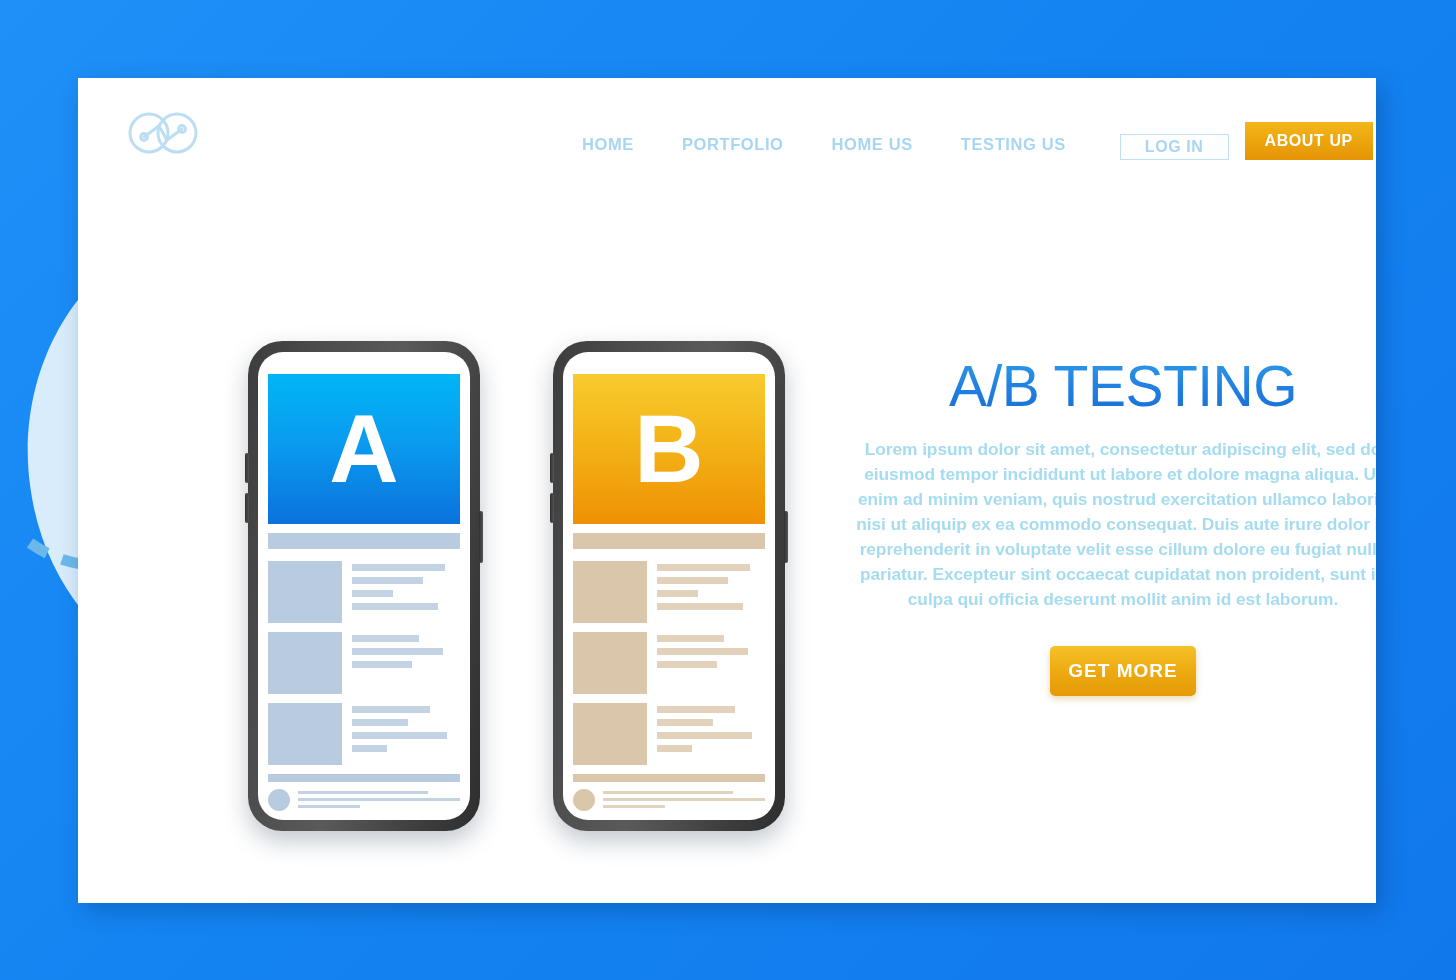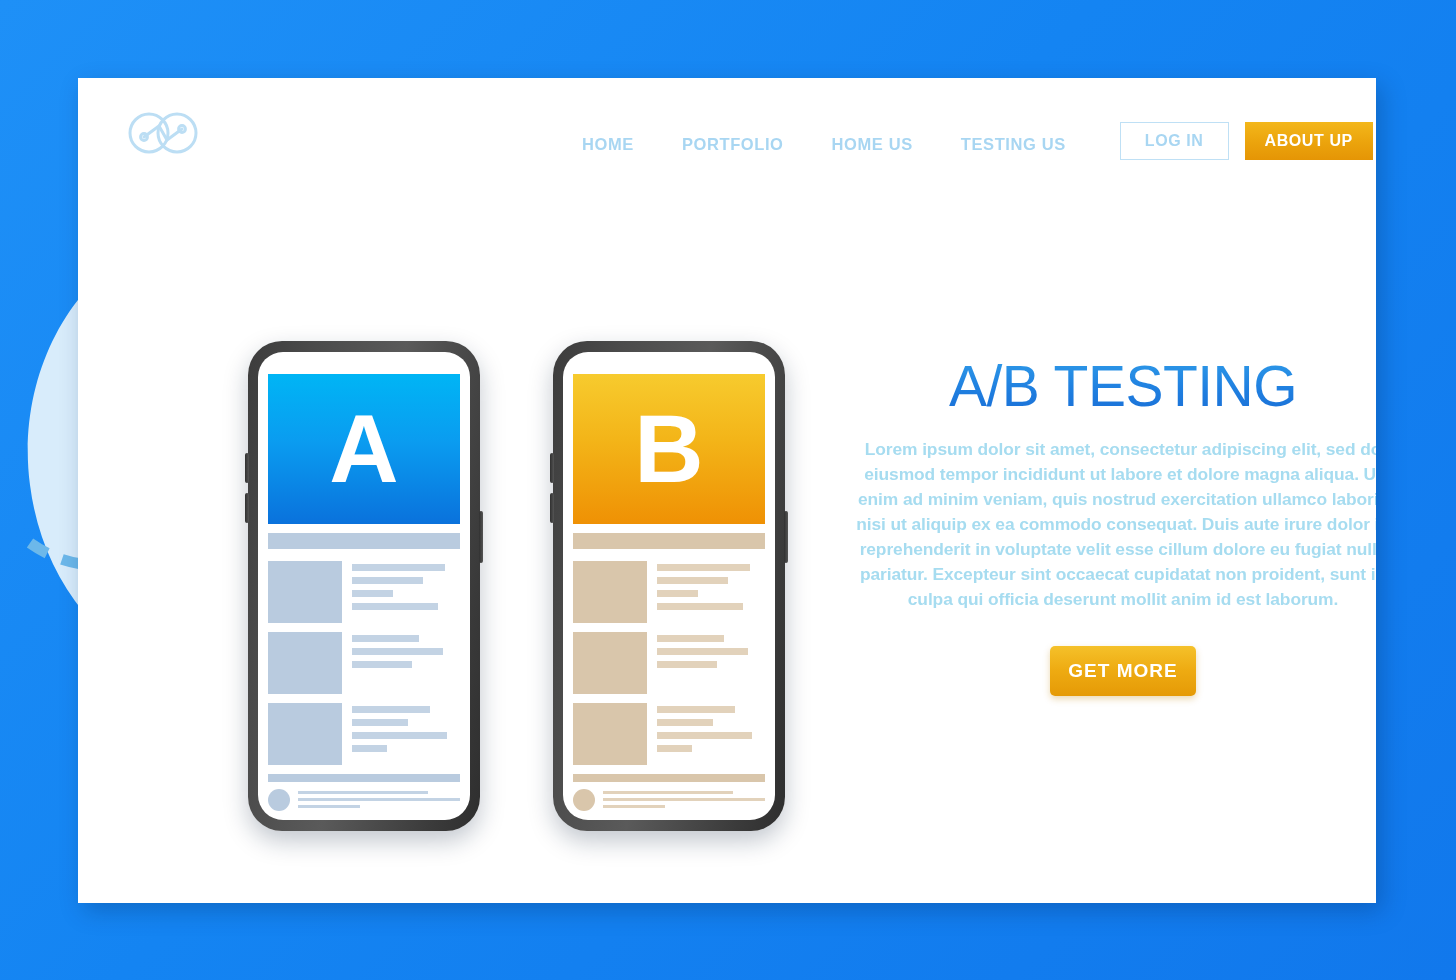--- a/index.html
+++ b/index.html
@@ -69,21 +69,21 @@
   }
 
   .btn-login {
     margin-left: 30px;
     border: 1.5px solid #bfe0f5;
     color: #a8d6f2;
     font-size: 16px;
     font-weight: bold;
     letter-spacing: 0.6px;
     background: #fff;
-    padding: 9px 24px;
+    padding: 3px 24px;
     cursor: pointer;
     font-family: "Liberation Sans", sans-serif;
   }
 
   .btn-signup {
     margin-left: 16px;
     border: none;
     color: #ffffff;
     font-size: 16px;
     font-weight: bold;

